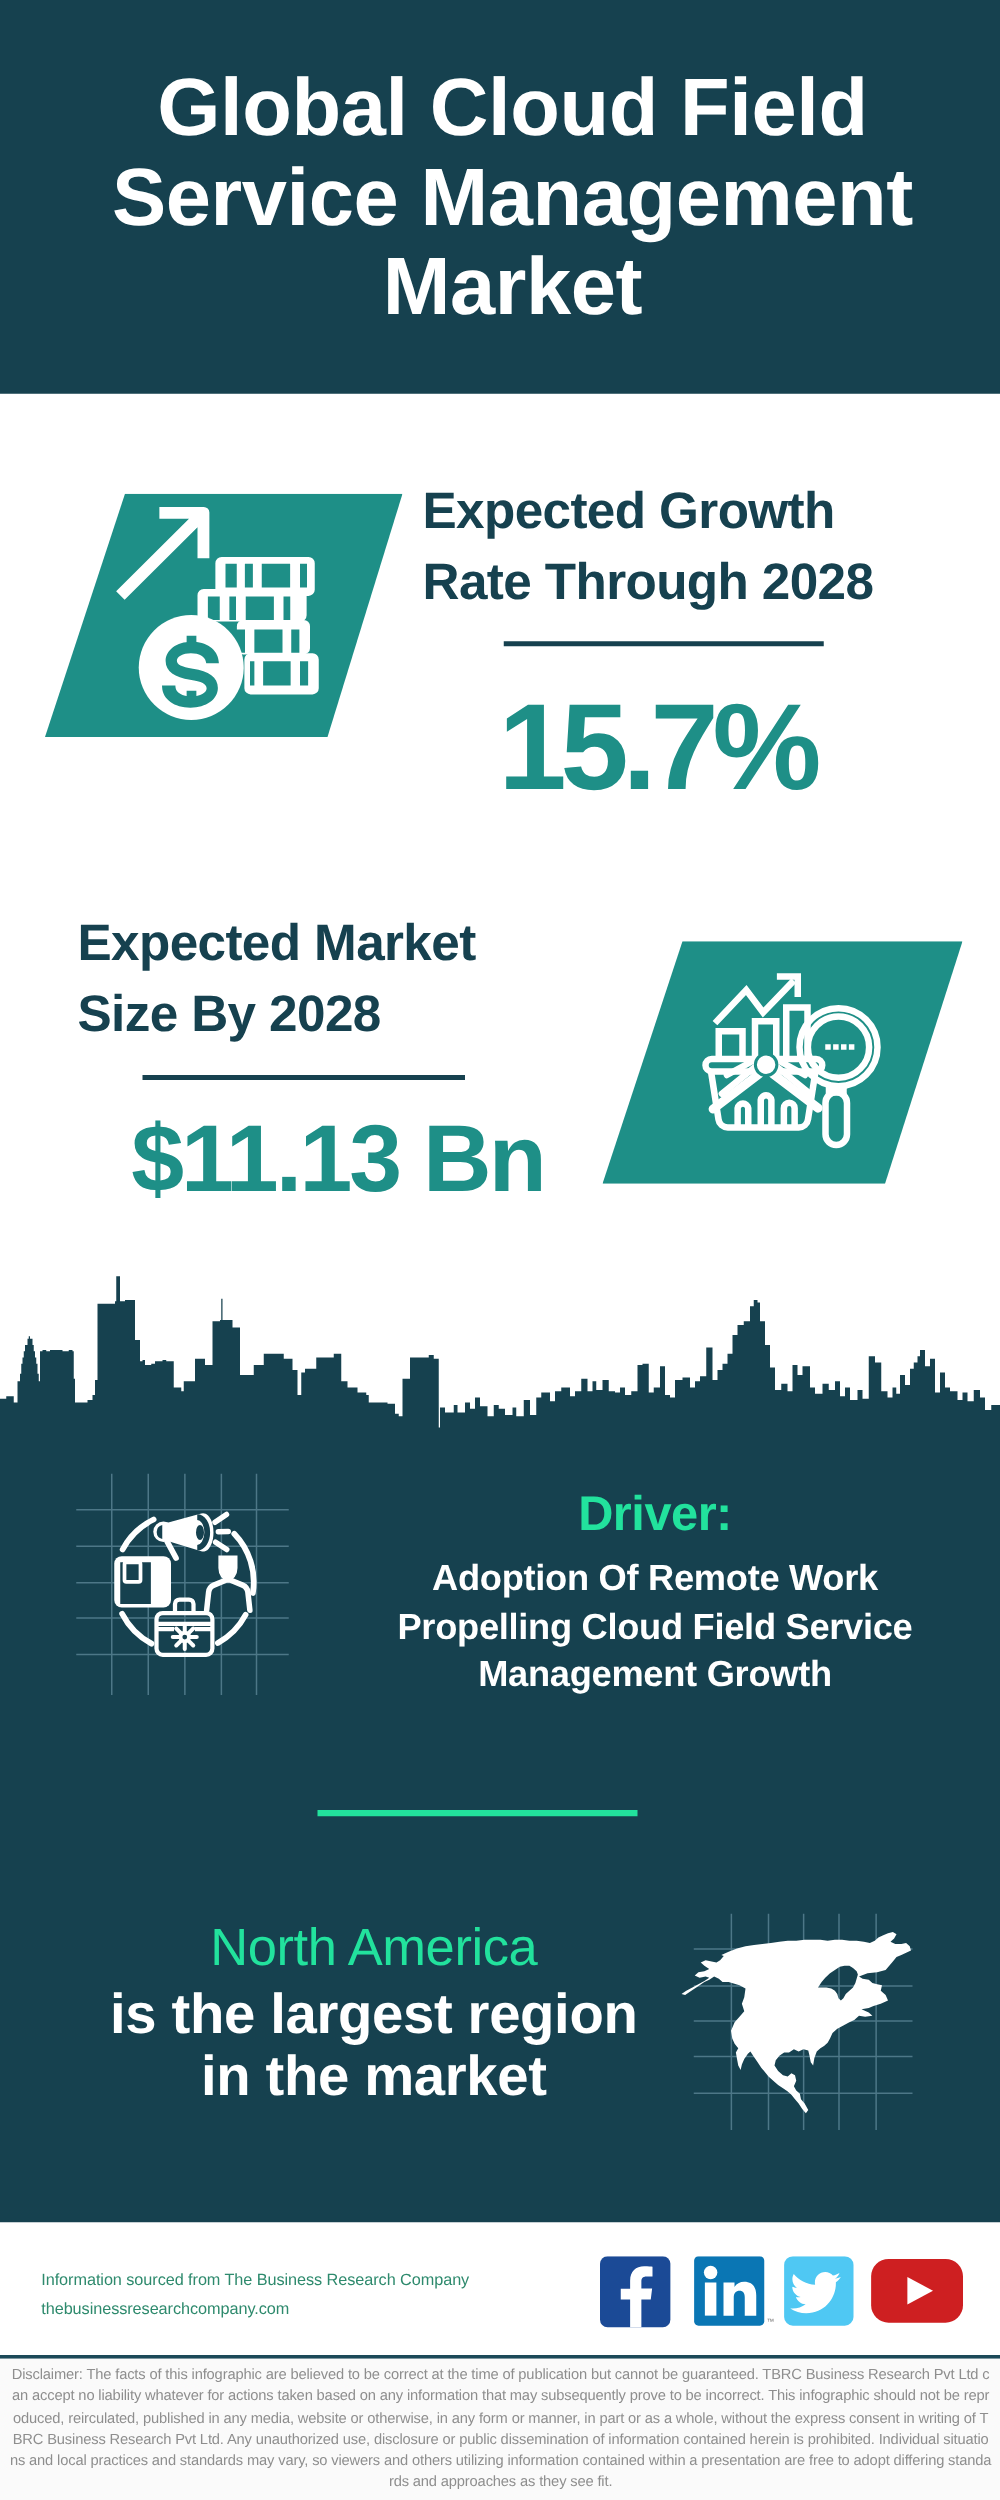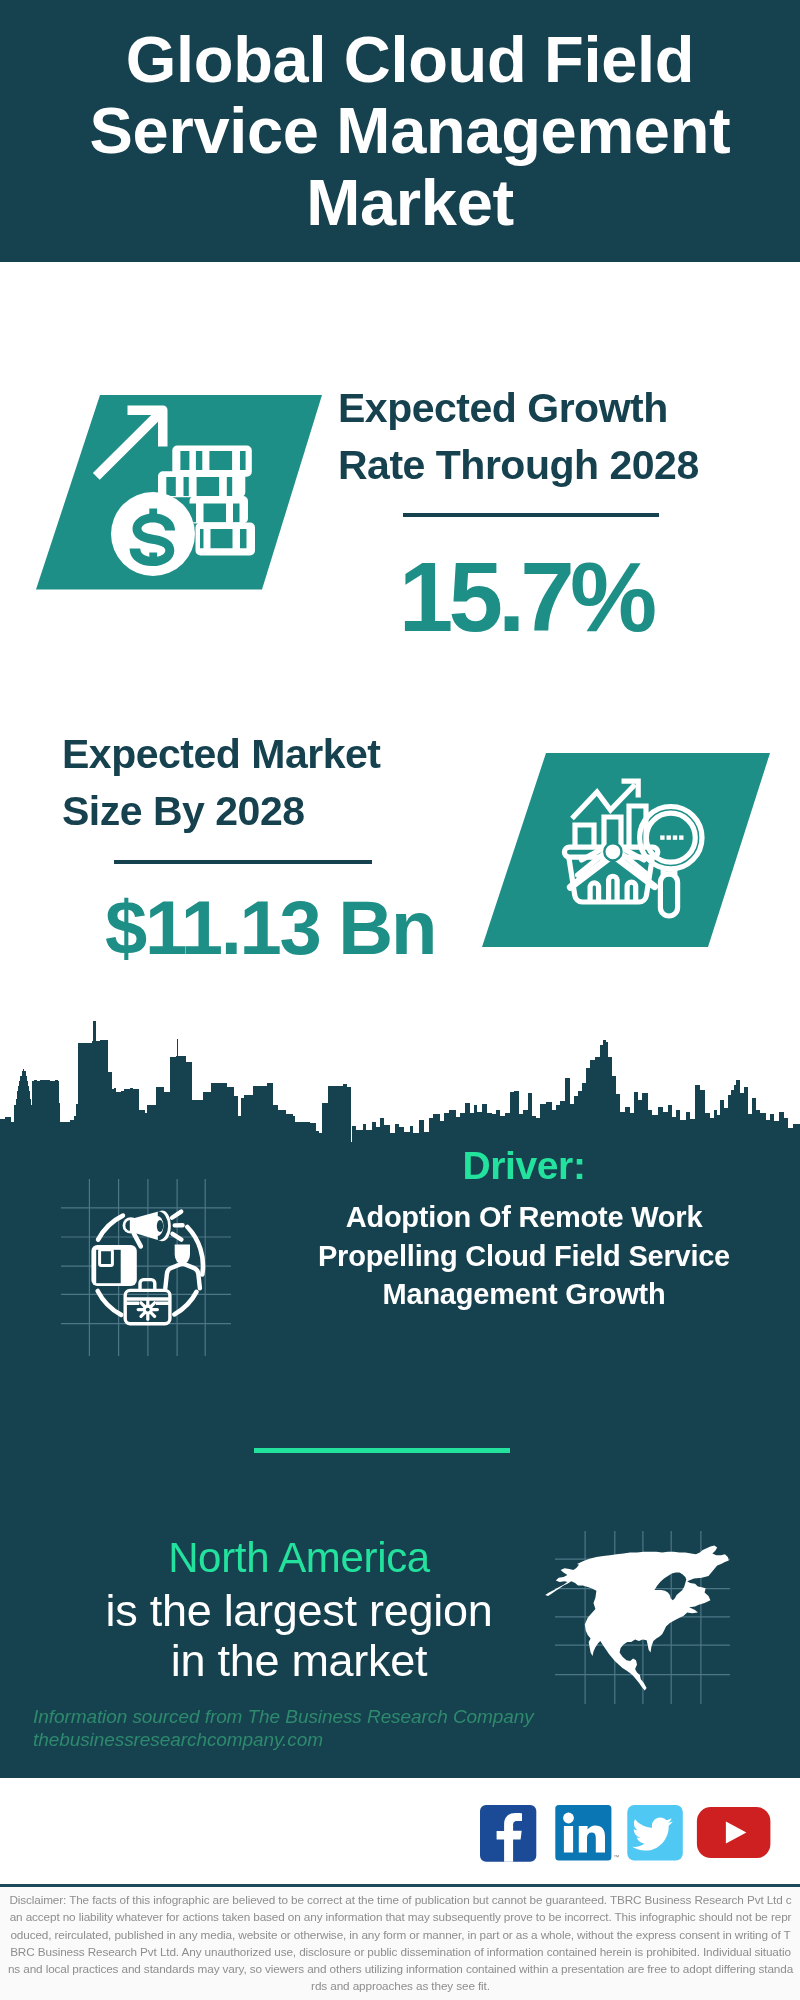--- a/index.html
+++ b/index.html
@@ -6,21 +6,21 @@
   html, body { width: 800px; height: 2000px; }
   body {
     font-family: "Liberation Sans", sans-serif;
     background: #ffffff;
     overflow: hidden;
   }
   .page { position: relative; width: 800px; height: 2000px; background:#fff; }
 
   
   .header {
-    position: absolute; left:0; top:0; width:800px; height:262px;
+    position: absolute; left:0; top:0; width:800px; height:315px;
     background:#16414F;
     display:flex; align-items:center; justify-content:center;
   }
   .header h1 {
     color:#ffffff; font-size:65px; font-weight:bold; line-height:71.5px;
     text-align:center; letter-spacing:-0.005em; width:760px;
     margin-left:20px;
   }
 
   
@@ -43,33 +43,33 @@
   
   #skyline { position:absolute; left:0; top:1000px; width:800px; height:150px; }
   #skyline svg { display:block; }
   .dark { position:absolute; left:0; top:1148px; width:800px; height:630px; background:#16414F; }
 
   .divider { position:absolute; height:5px; background:#22E29D; }
   #mid-divider { left:254px; top:1448px; width:256px; }
 
   #drvicon { position:absolute; left:55px; top:1175px; }
   #drvicon svg { display:block; }
-  #drvtext { position:absolute; left:274px; top:1144px; width:500px; }
+  #drvtext { position:absolute; left:274px; top:1190px; width:500px; }
   .drv-head { color:#22E29D; font-weight:bold; font-size:39px; line-height:43px; text-align:center; letter-spacing:-0.01em; }
   .drv-body { color:#ffffff; font-weight:bold; font-size:29px; line-height:38.5px; text-align:center; margin-top:11px; letter-spacing:-0.008em; }
 
   #regtext { position:absolute; left:49px; top:1535px; width:500px; }
   .reg-head { color:#22E29D; font-weight:normal; font-size:42px; line-height:46px; text-align:center; letter-spacing:-0.008em; }
-  .reg-body { color:#ffffff; font-weight:normal; font-size:45px; line-height:50px; text-align:center; margin-top:5px; letter-spacing:-0.006em; }
+  .reg-body { color:#ffffff; font-weight:bold; font-size:45px; line-height:50px; text-align:center; margin-top:5px; letter-spacing:-0.006em; }
   #mapicon { position:absolute; left:535px; top:1512px; }
   #mapicon svg { display:block; }
 
   
   .footer { position:absolute; left:0; top:1778px; width:800px; height:108px; background:#fff; }
-  .src { position:absolute; left:33px; top:1706px; color:#2E8A6D; font-size:19px; line-height:22.5px; letter-spacing:-0.004em;font-style:italic; }
+  .src { position:absolute; left:33px; top:1813px; color:#2E8A6D; font-size:13px; line-height:22.5px; letter-spacing:-0.004em; }
   #socialrow { position:absolute; left:480px; top:1805px; }
   #socialrow svg { display:block; }
   .hr { position:absolute; left:0; top:1884px; width:800px; height:3px; background:#1C4A59; }
   .disclaimer {
     position:absolute; left:0; top:1887px; width:800px; height:113px;
     background:#FAFAFA; color:#8E8E8E; font-size:11.75px; line-height:17.3px;
     padding:4px 6px 0 7px; text-align:center;
     word-break:break-all; letter-spacing:-0.01em;
   }
 </style>

